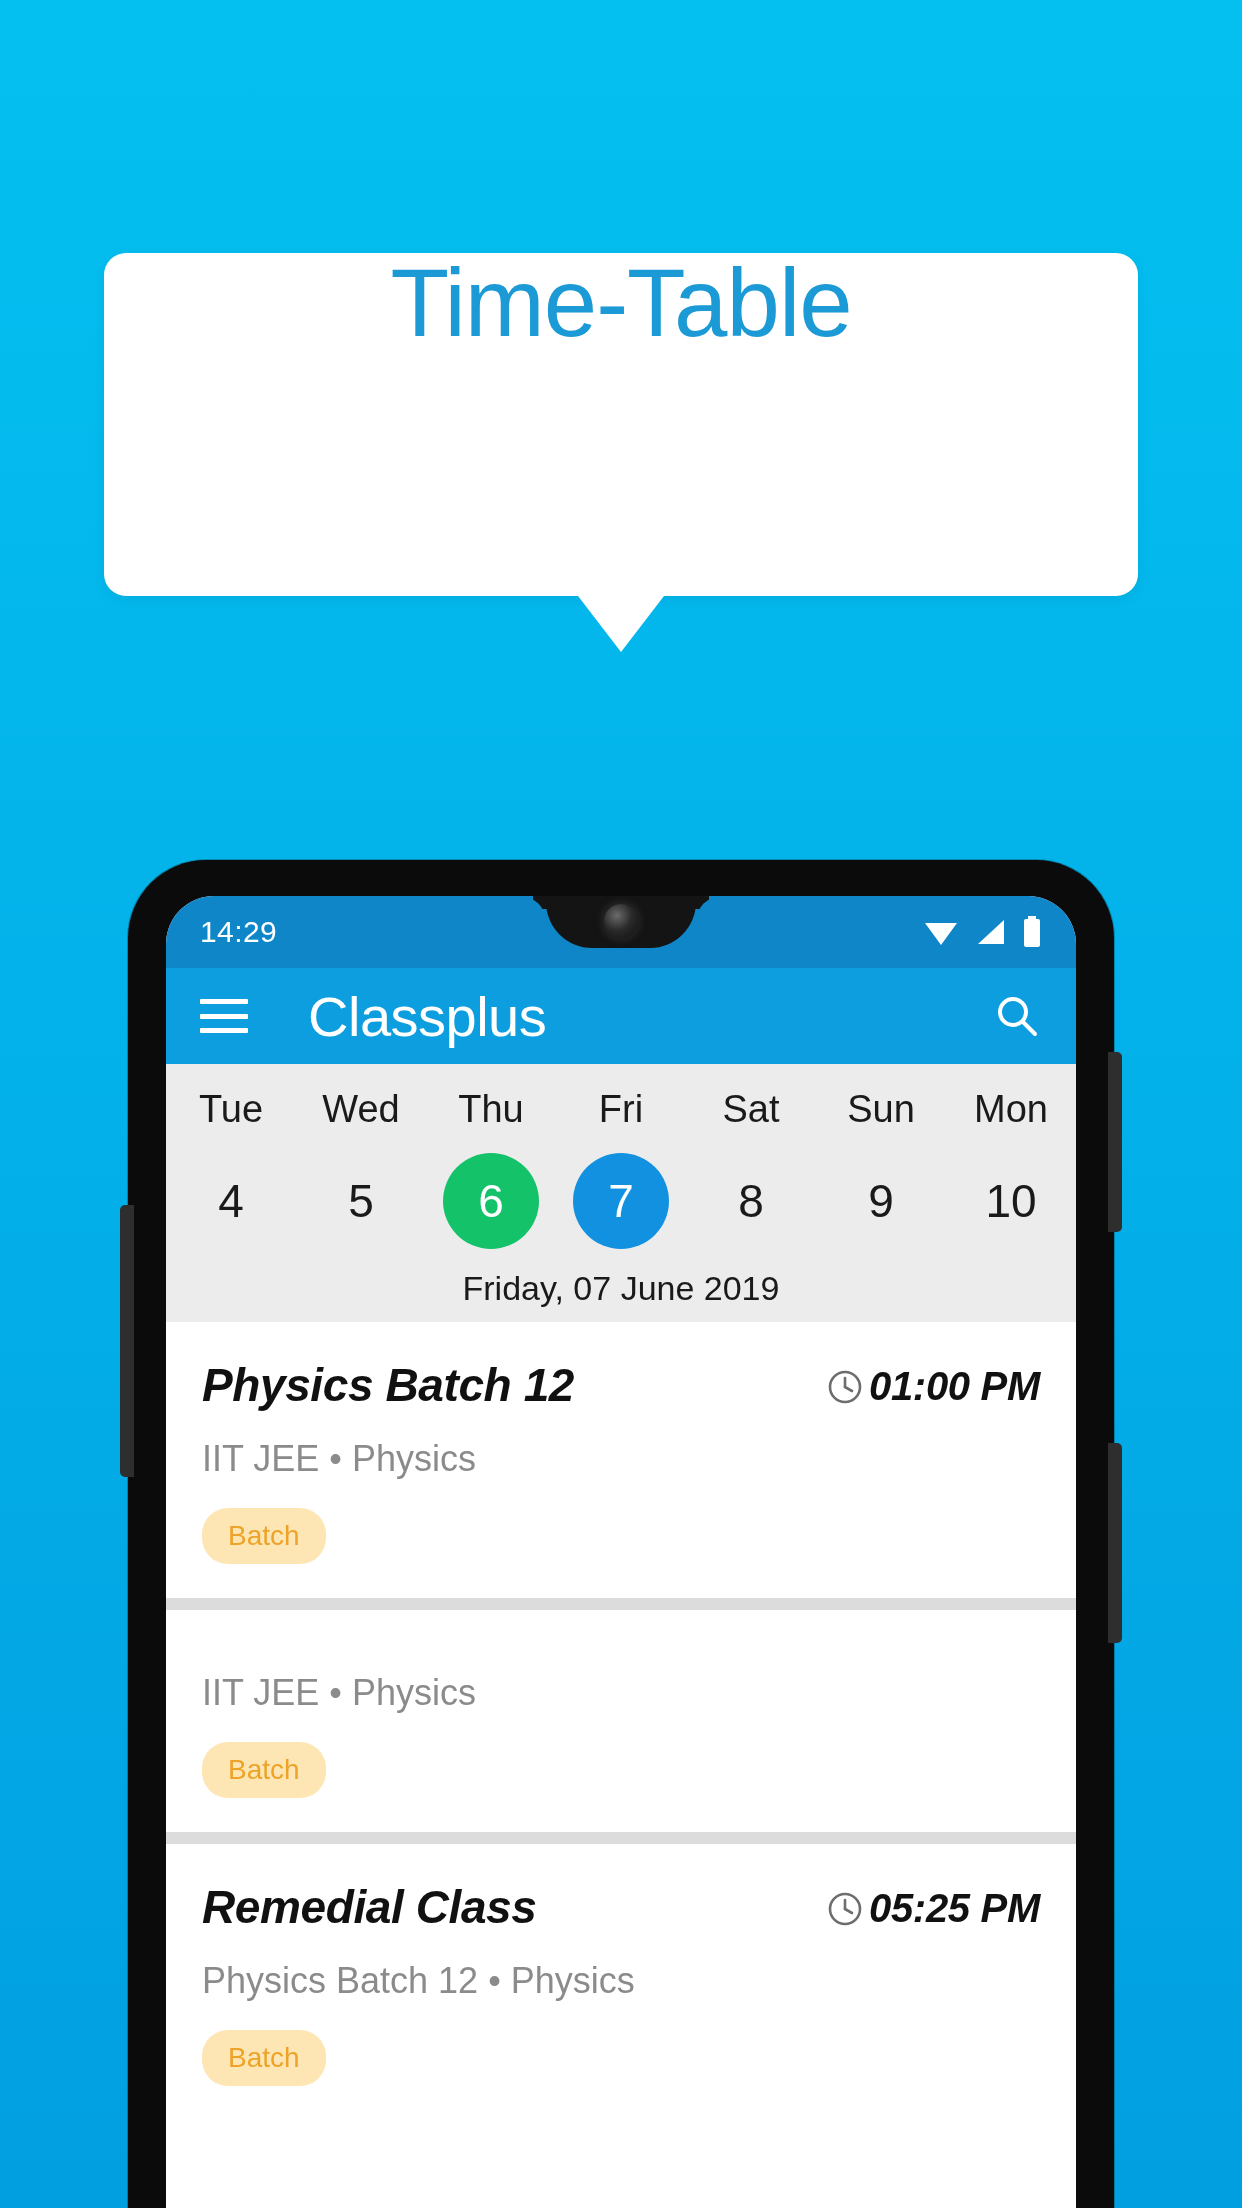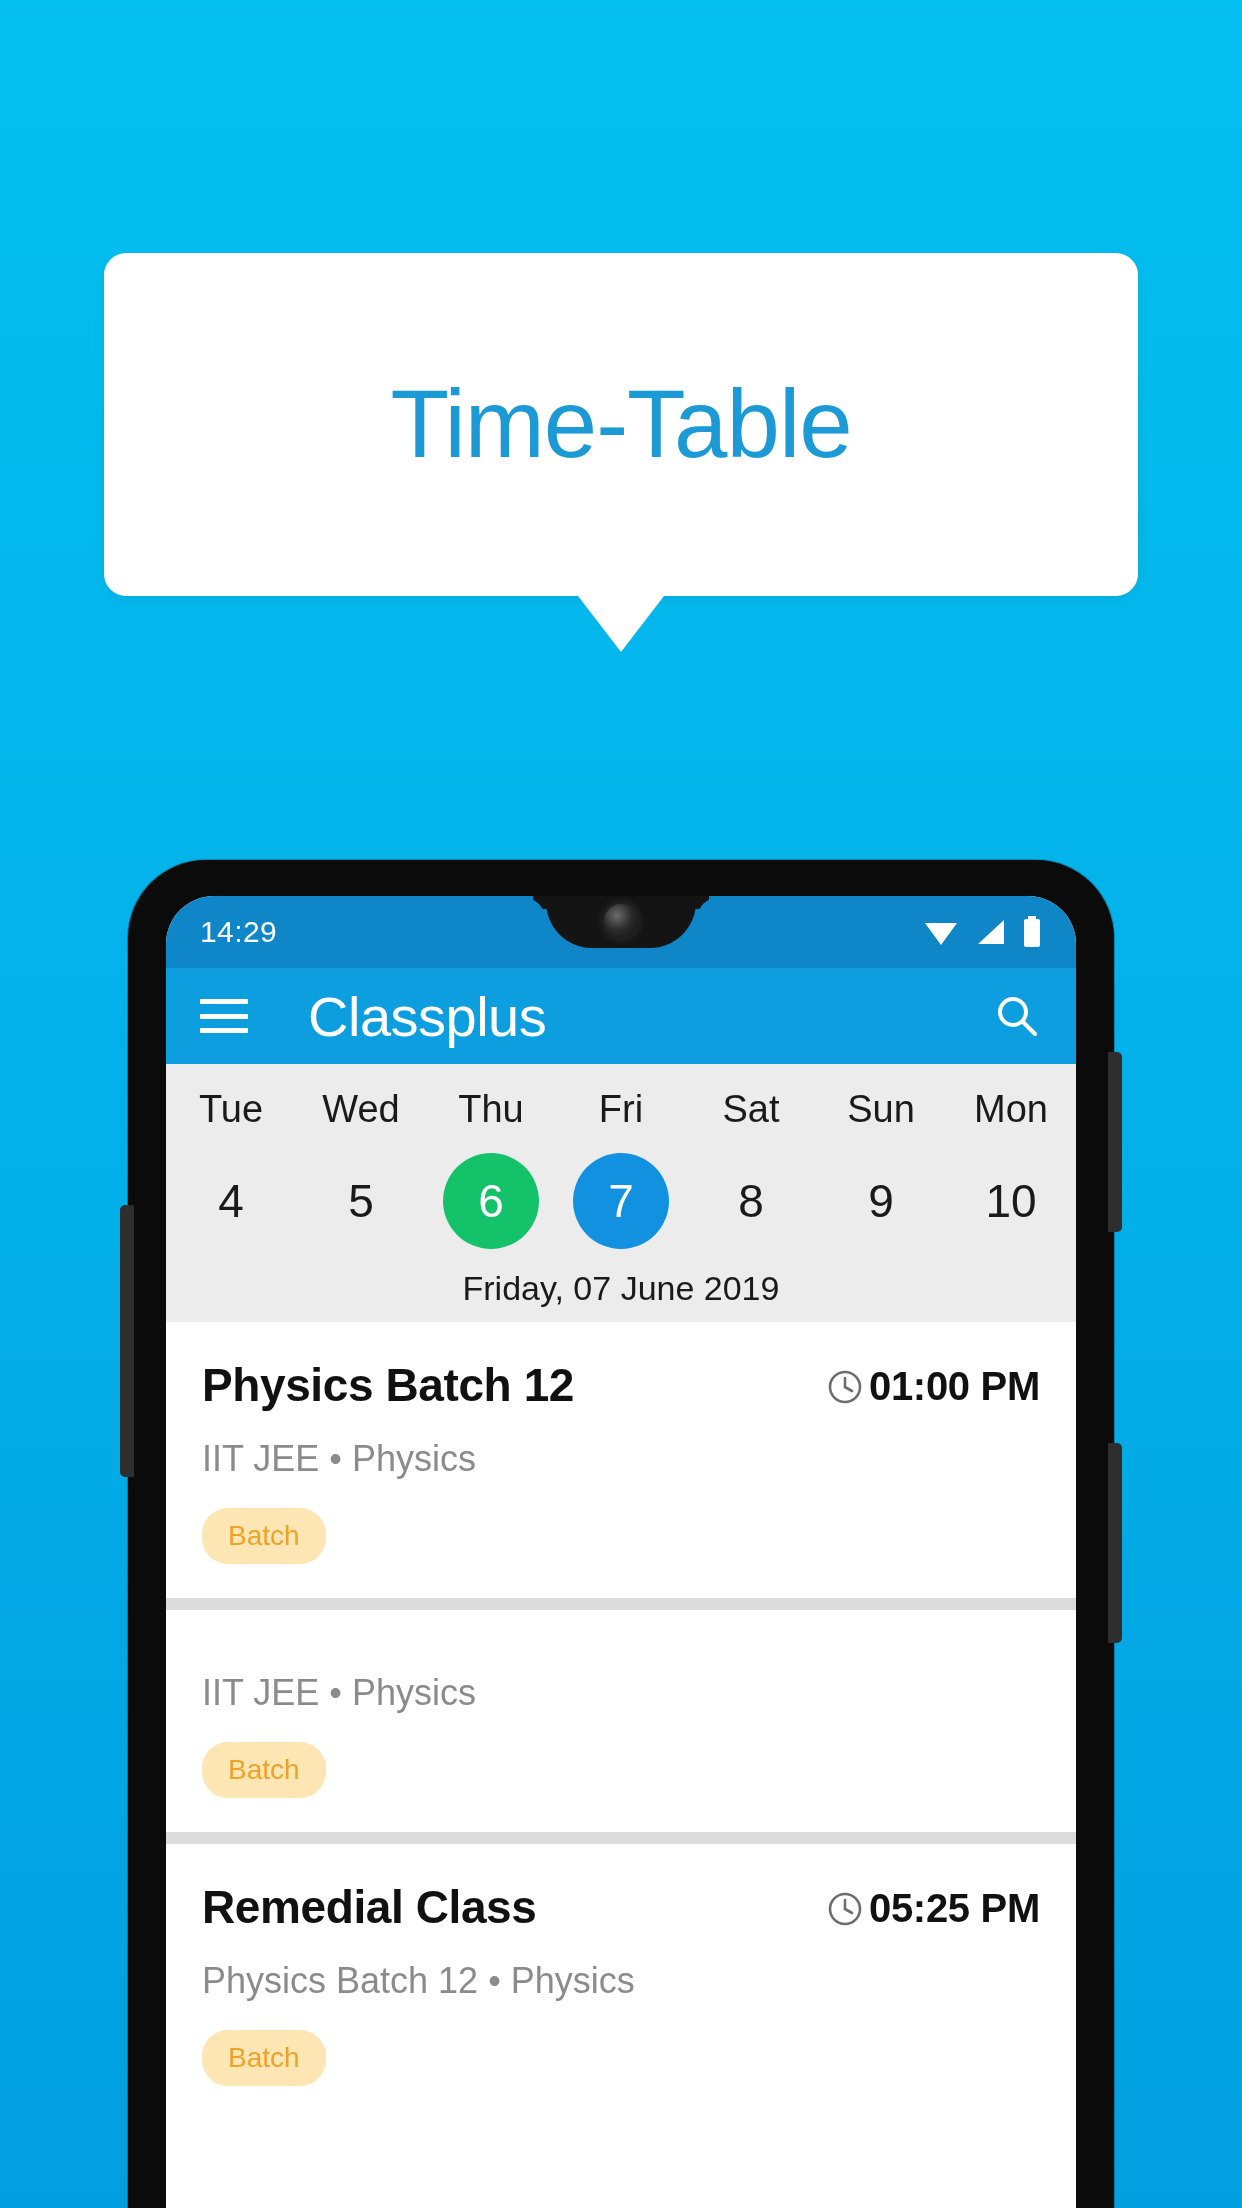--- a/index.html
+++ b/index.html
@@ -19,21 +19,21 @@
   #promo-card {
     position:absolute;
     left:104px; top:253px;
     width:1034px; height:343px;
     background:#ffffff;
     border-radius:22px;
     box-shadow:0 4px 14px rgba(0,0,0,0.06);
     display:flex;
     flex-direction:column;
     align-items:center;
-    justify-content:center;
+    justify-content:space-between;
   }
   #promo-title {
     font-size:96px;
     font-weight:400;
     color:#1b9ad6;
     letter-spacing:-1px;
     line-height:1.05;
   }
   #promo-sub {
     margin-top:32px;
@@ -153,21 +153,21 @@
     color:#1a1a1a;
   }
 
   
   #class-list { background:#dcdcdc; }
   .class-card {
     background:#ffffff;
     padding:36px 36px 34px 36px;
     margin-bottom:12px;
   }
-  .card-top { display:flex; align-items:flex-start; justify-content:space-between; }
+  .card-top { display:flex; align-items:flex-start; justify-content:space-between;font-style:italic; }
   .card-title { font-size:46px; font-weight:700; color:#111111; letter-spacing:-0.4px; }
   .card-time-wrap { display:flex; align-items:center; gap:6px; padding-top:6px; }
   .card-time { font-size:40px; font-weight:700; color:#111111; letter-spacing:-0.3px; }
   .card-sub { margin-top:26px; font-size:36px; color:#8b8b8b; }
   .card-chip {
     margin-top:28px;
     display:inline-block;
     background:#fde6b4;
     color:#eda327;
     font-size:28px;

